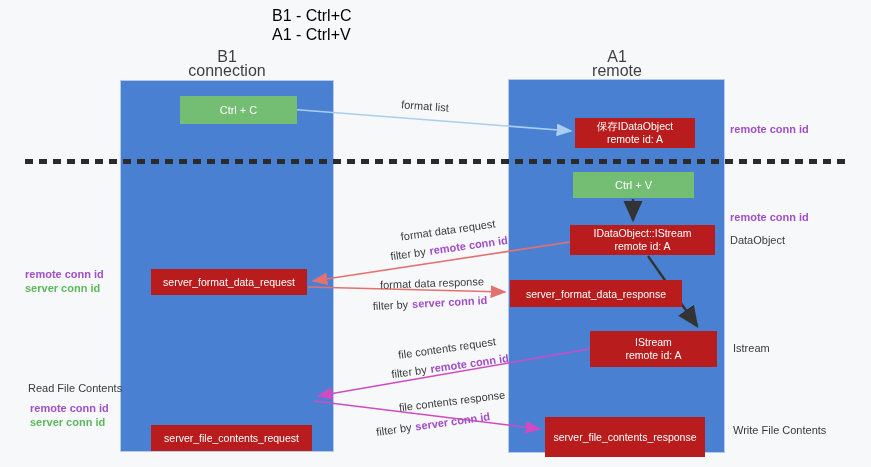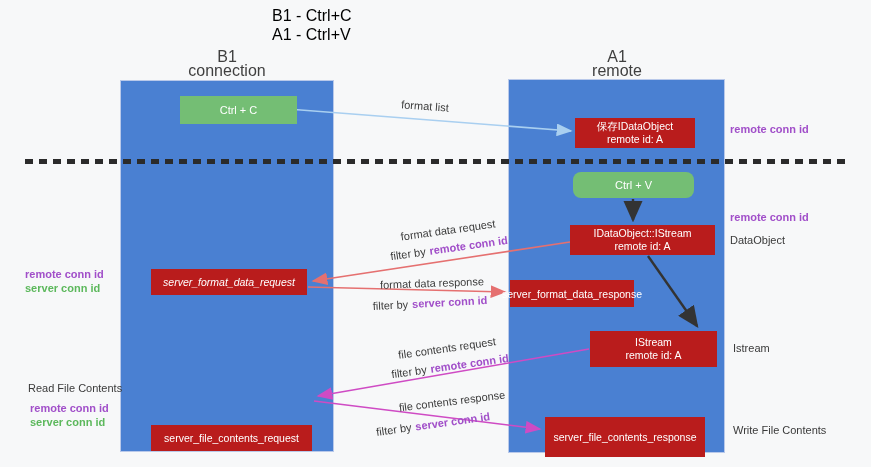--- a/index.html
+++ b/index.html
@@ -106,34 +106,34 @@
 
   <div class="abs node green" style="left:157px;top:96px;width:117px;height:28px;margin-left:23px;">
     <span>Ctrl + C</span>
   </div>
 
   <div class="abs node" style="left:575px;top:118px;width:120px;height:30px;">
     <span class="l1">保存IDataObject</span>
     <span class="l2">remote id: A</span>
   </div>
 
-  <div class="abs node green" style="left:573px;top:172px;width:121px;height:26px;border-radius:8px;">
+  <div class="abs node green" style="left:573px;top:172px;width:121px;height:26px;">
     <span>Ctrl + V</span>
   </div>
 
   <div class="abs node" style="left:570px;top:225px;width:145px;height:30px;">
     <span class="l1">IDataObject::IStream</span>
     <span class="l2">remote id: A</span>
   </div>
 
-  <div class="abs node" style="left:151px;top:269px;width:156px;height:26px;font-style:italic;">
+  <div class="abs node" style="left:151px;top:269px;width:156px;height:26px;">
     <span style="font-size:10.5px">server_format_data_request</span>
   </div>
 
-  <div class="abs node" style="left:510px;top:280px;width:124px;height:27px;">
+  <div class="abs node" style="left:510px;top:280px;width:172px;height:27px;">
     <span style="font-size:10.5px">server_format_data_response</span>
   </div>
 
   <div class="abs node" style="left:590px;top:331px;width:127px;height:36px;">
     <span class="l1">IStream</span>
     <span class="l2">remote id: A</span>
   </div>
 
   <div class="abs node" style="left:151px;top:386px;width:161px;height:26px;margin-top:39px;">
     <span style="font-size:10.5px">server_file_contents_request</span>

